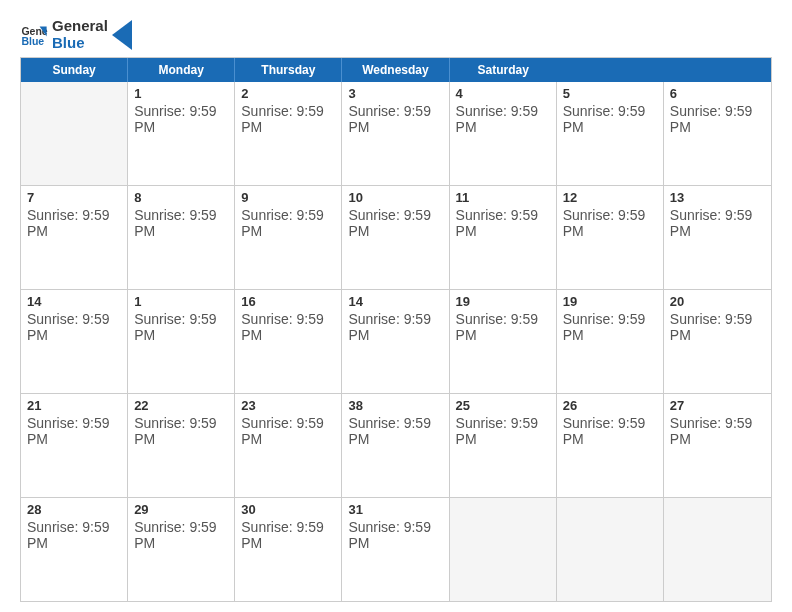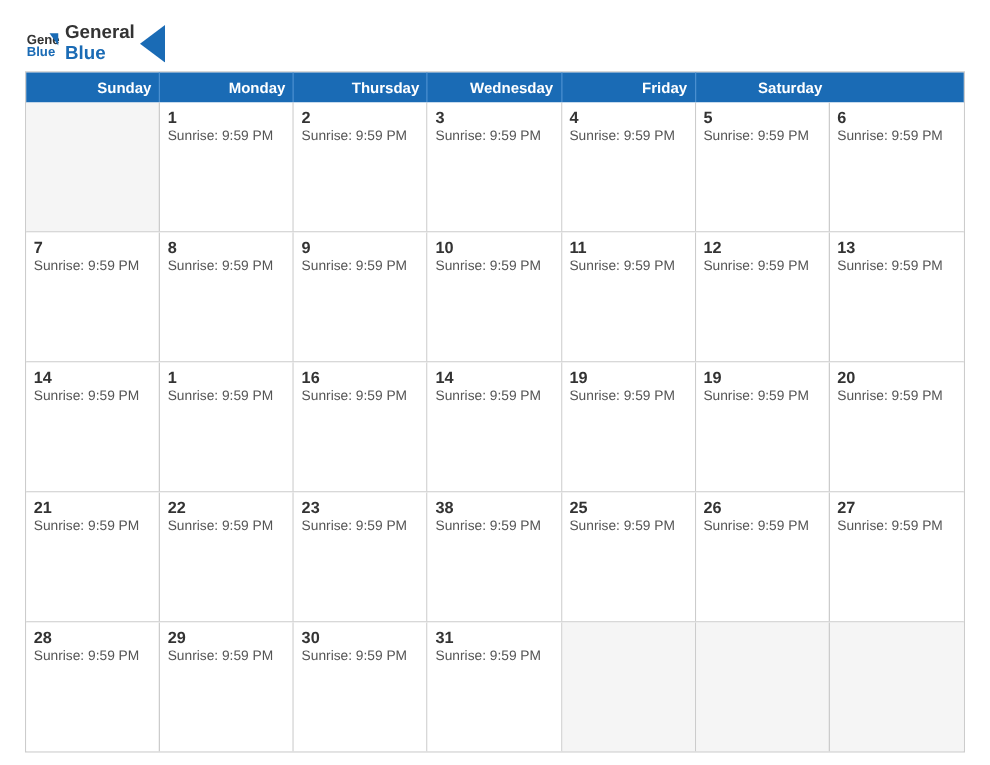--- a/index.html
+++ b/index.html
@@ -55,21 +55,21 @@
     .calendar-header {
       display: grid;
       grid-template-columns: repeat(7, 1fr);
       background: #1a6bb5;
     }
     .day-header {
       color: #fff;
       font-size: 12px;
       font-weight: bold;
       padding: 5px 6px;
-      text-align: right;
+      text-align: center;
       border-right: 1px solid #4a8fd0;
     }
     .day-header:last-child {
       border-right: none;
     }
     .calendar-body {
       display: flex;
       flex-direction: column;
       flex: 1;
     }
@@ -96,21 +96,21 @@
     .day-cell.empty {
       background: #f5f5f5;
     }
     .day-number {
       font-size: 13px;
       font-weight: bold;
       color: #333;
       margin-bottom: 2px;
     }
     .sunrise {
-      font-size: 11px;
+      font-size: 14px;
       color: #555;
     }
   </style>
 </head>
 <body>
 
 <div class="page">
   <div class="header">
     <div class="logo">
       <svg class="logo-icon" viewBox="0 0 40 40">
@@ -131,21 +131,20 @@
       <div class="location"></div>
     </div>
   </div>
 
   <div class="calendar">
     <div class="calendar-header">
       <div class="day-header">Sunday</div>
       <div class="day-header">Monday</div>
       <div class="day-header">Thursday</div>
       <div class="day-header">Wednesday</div>
-      <div class="day-header">Friday</div>
       <div class="day-header">Saturday</div>
     </div>
     <div class="calendar-body" id="calendar-body">
     <div class="calendar-row">
           <div class="day-cell empty"></div>
           <div class="day-cell">
             <div class="day-number">1</div>
             <div class="sunrise">Sunrise: 9:59 PM</div>
           </div>
           <div class="day-cell">

